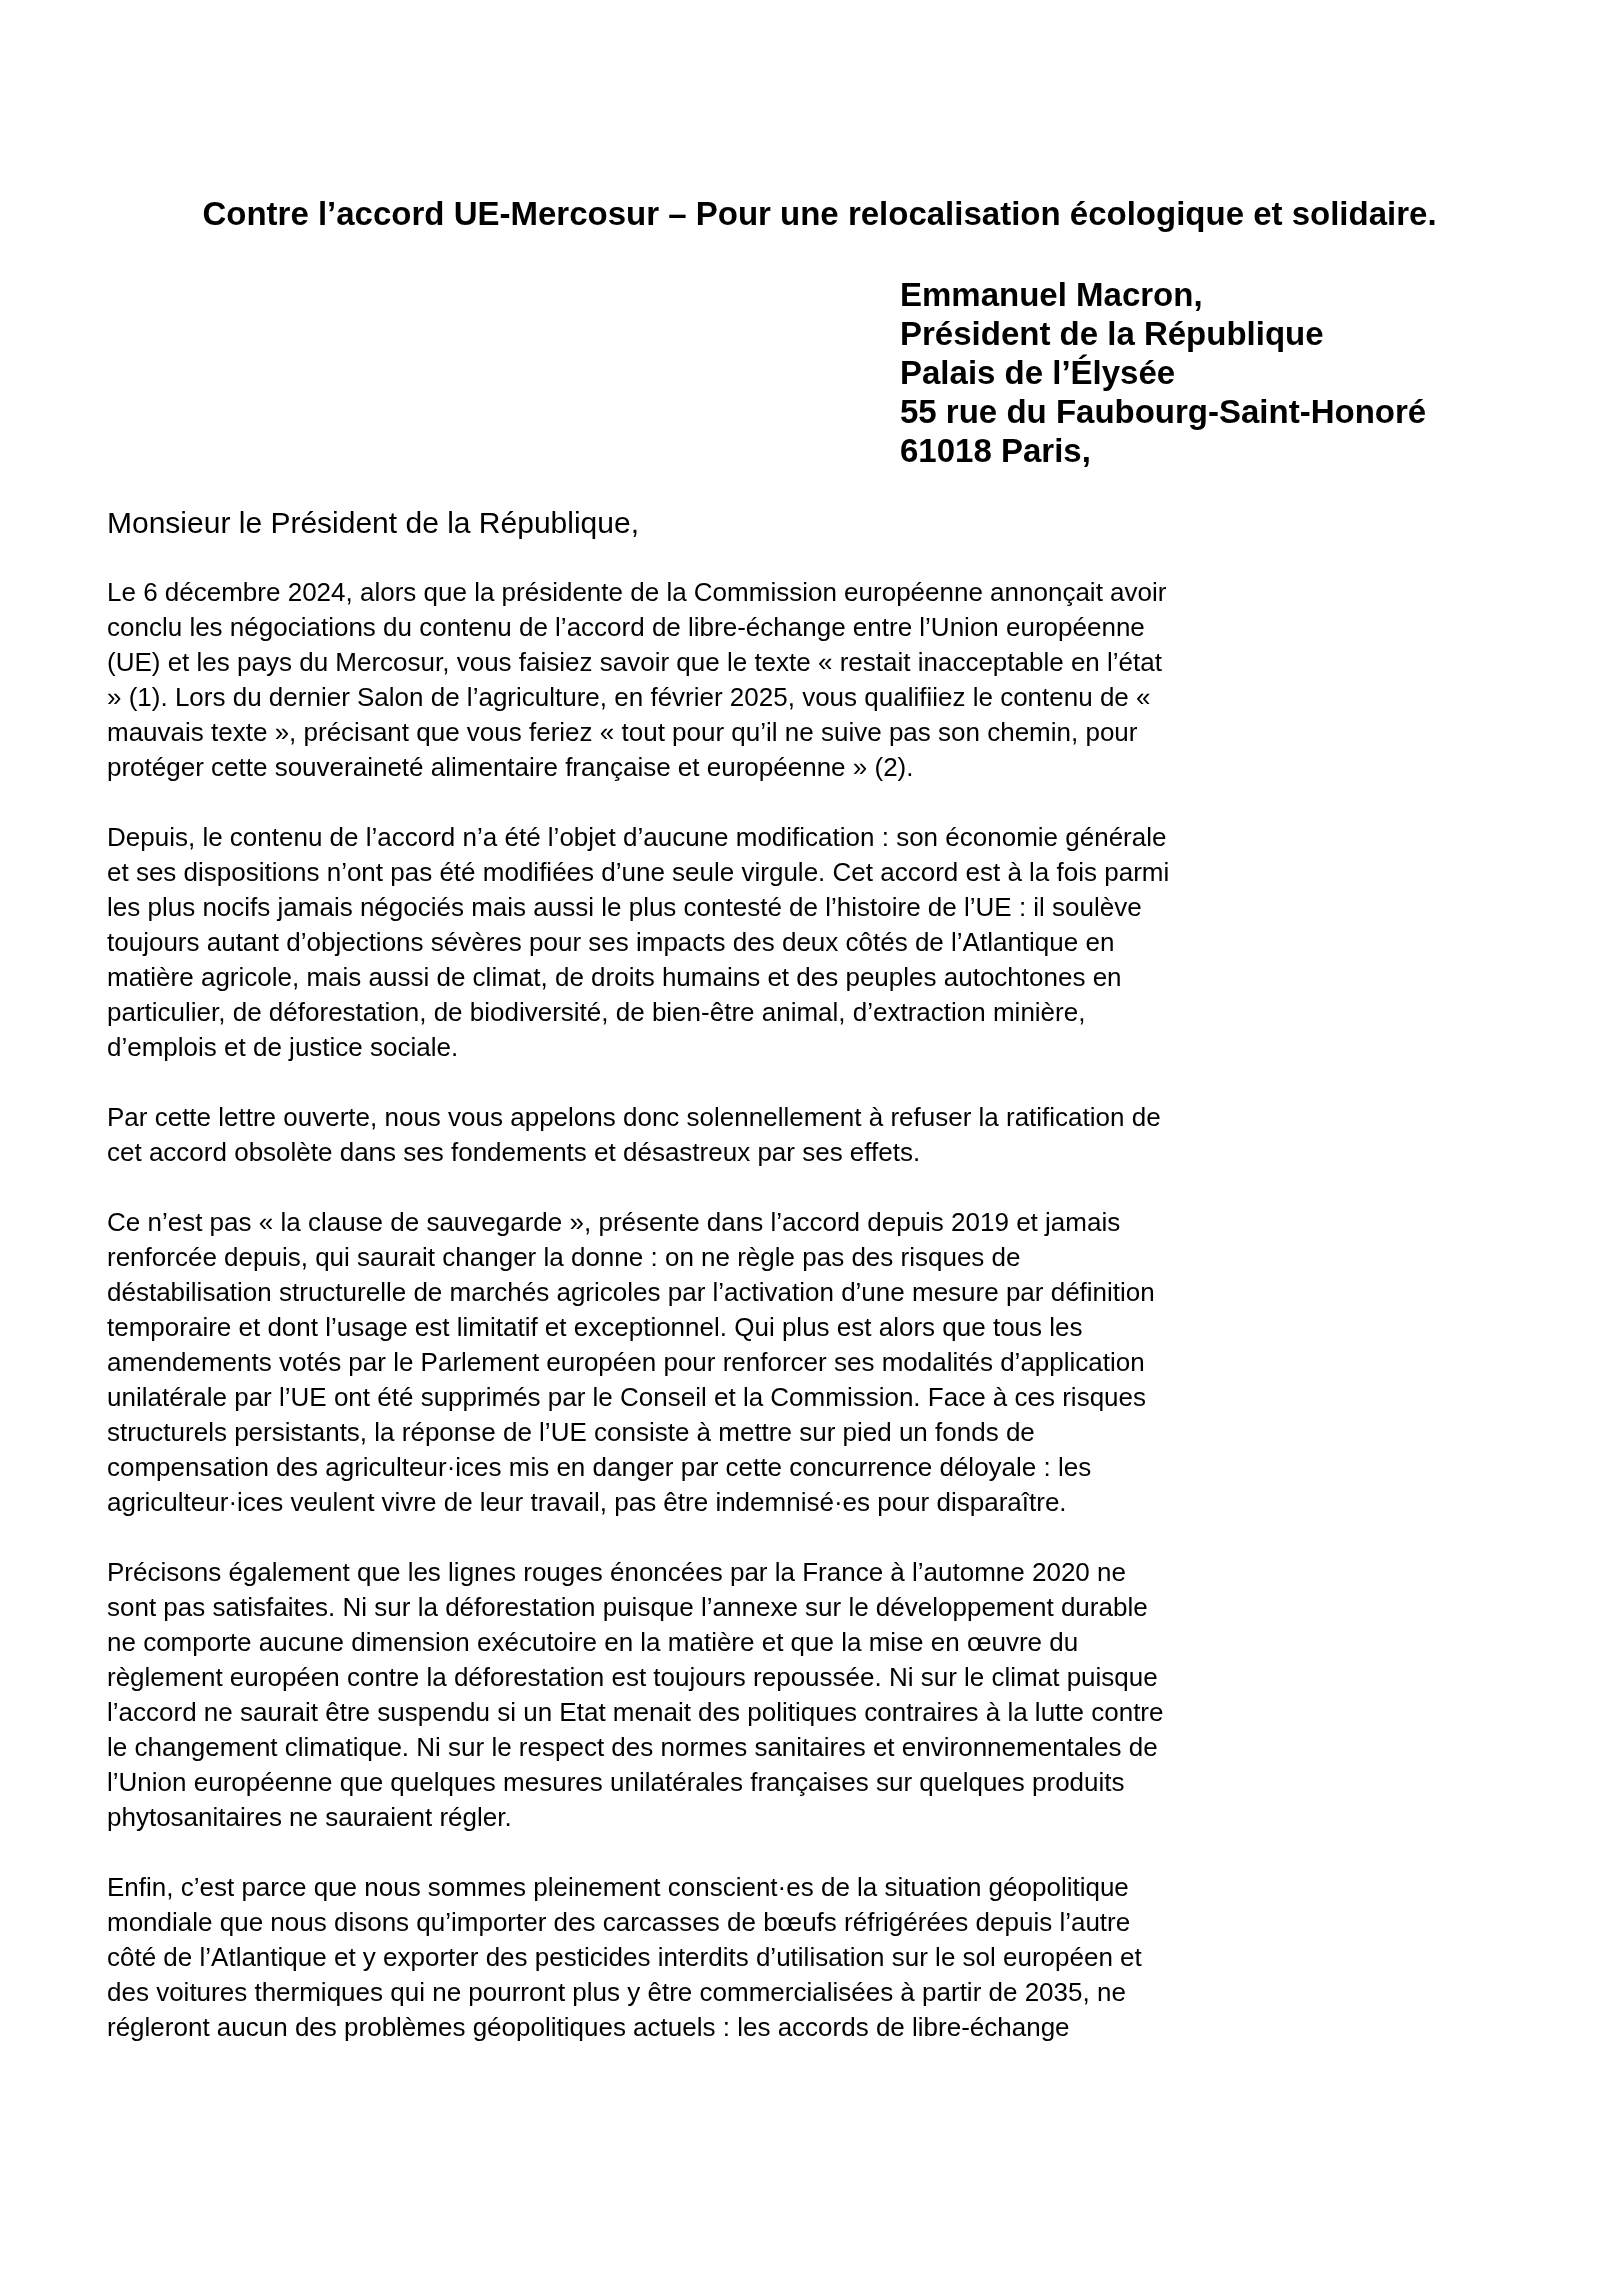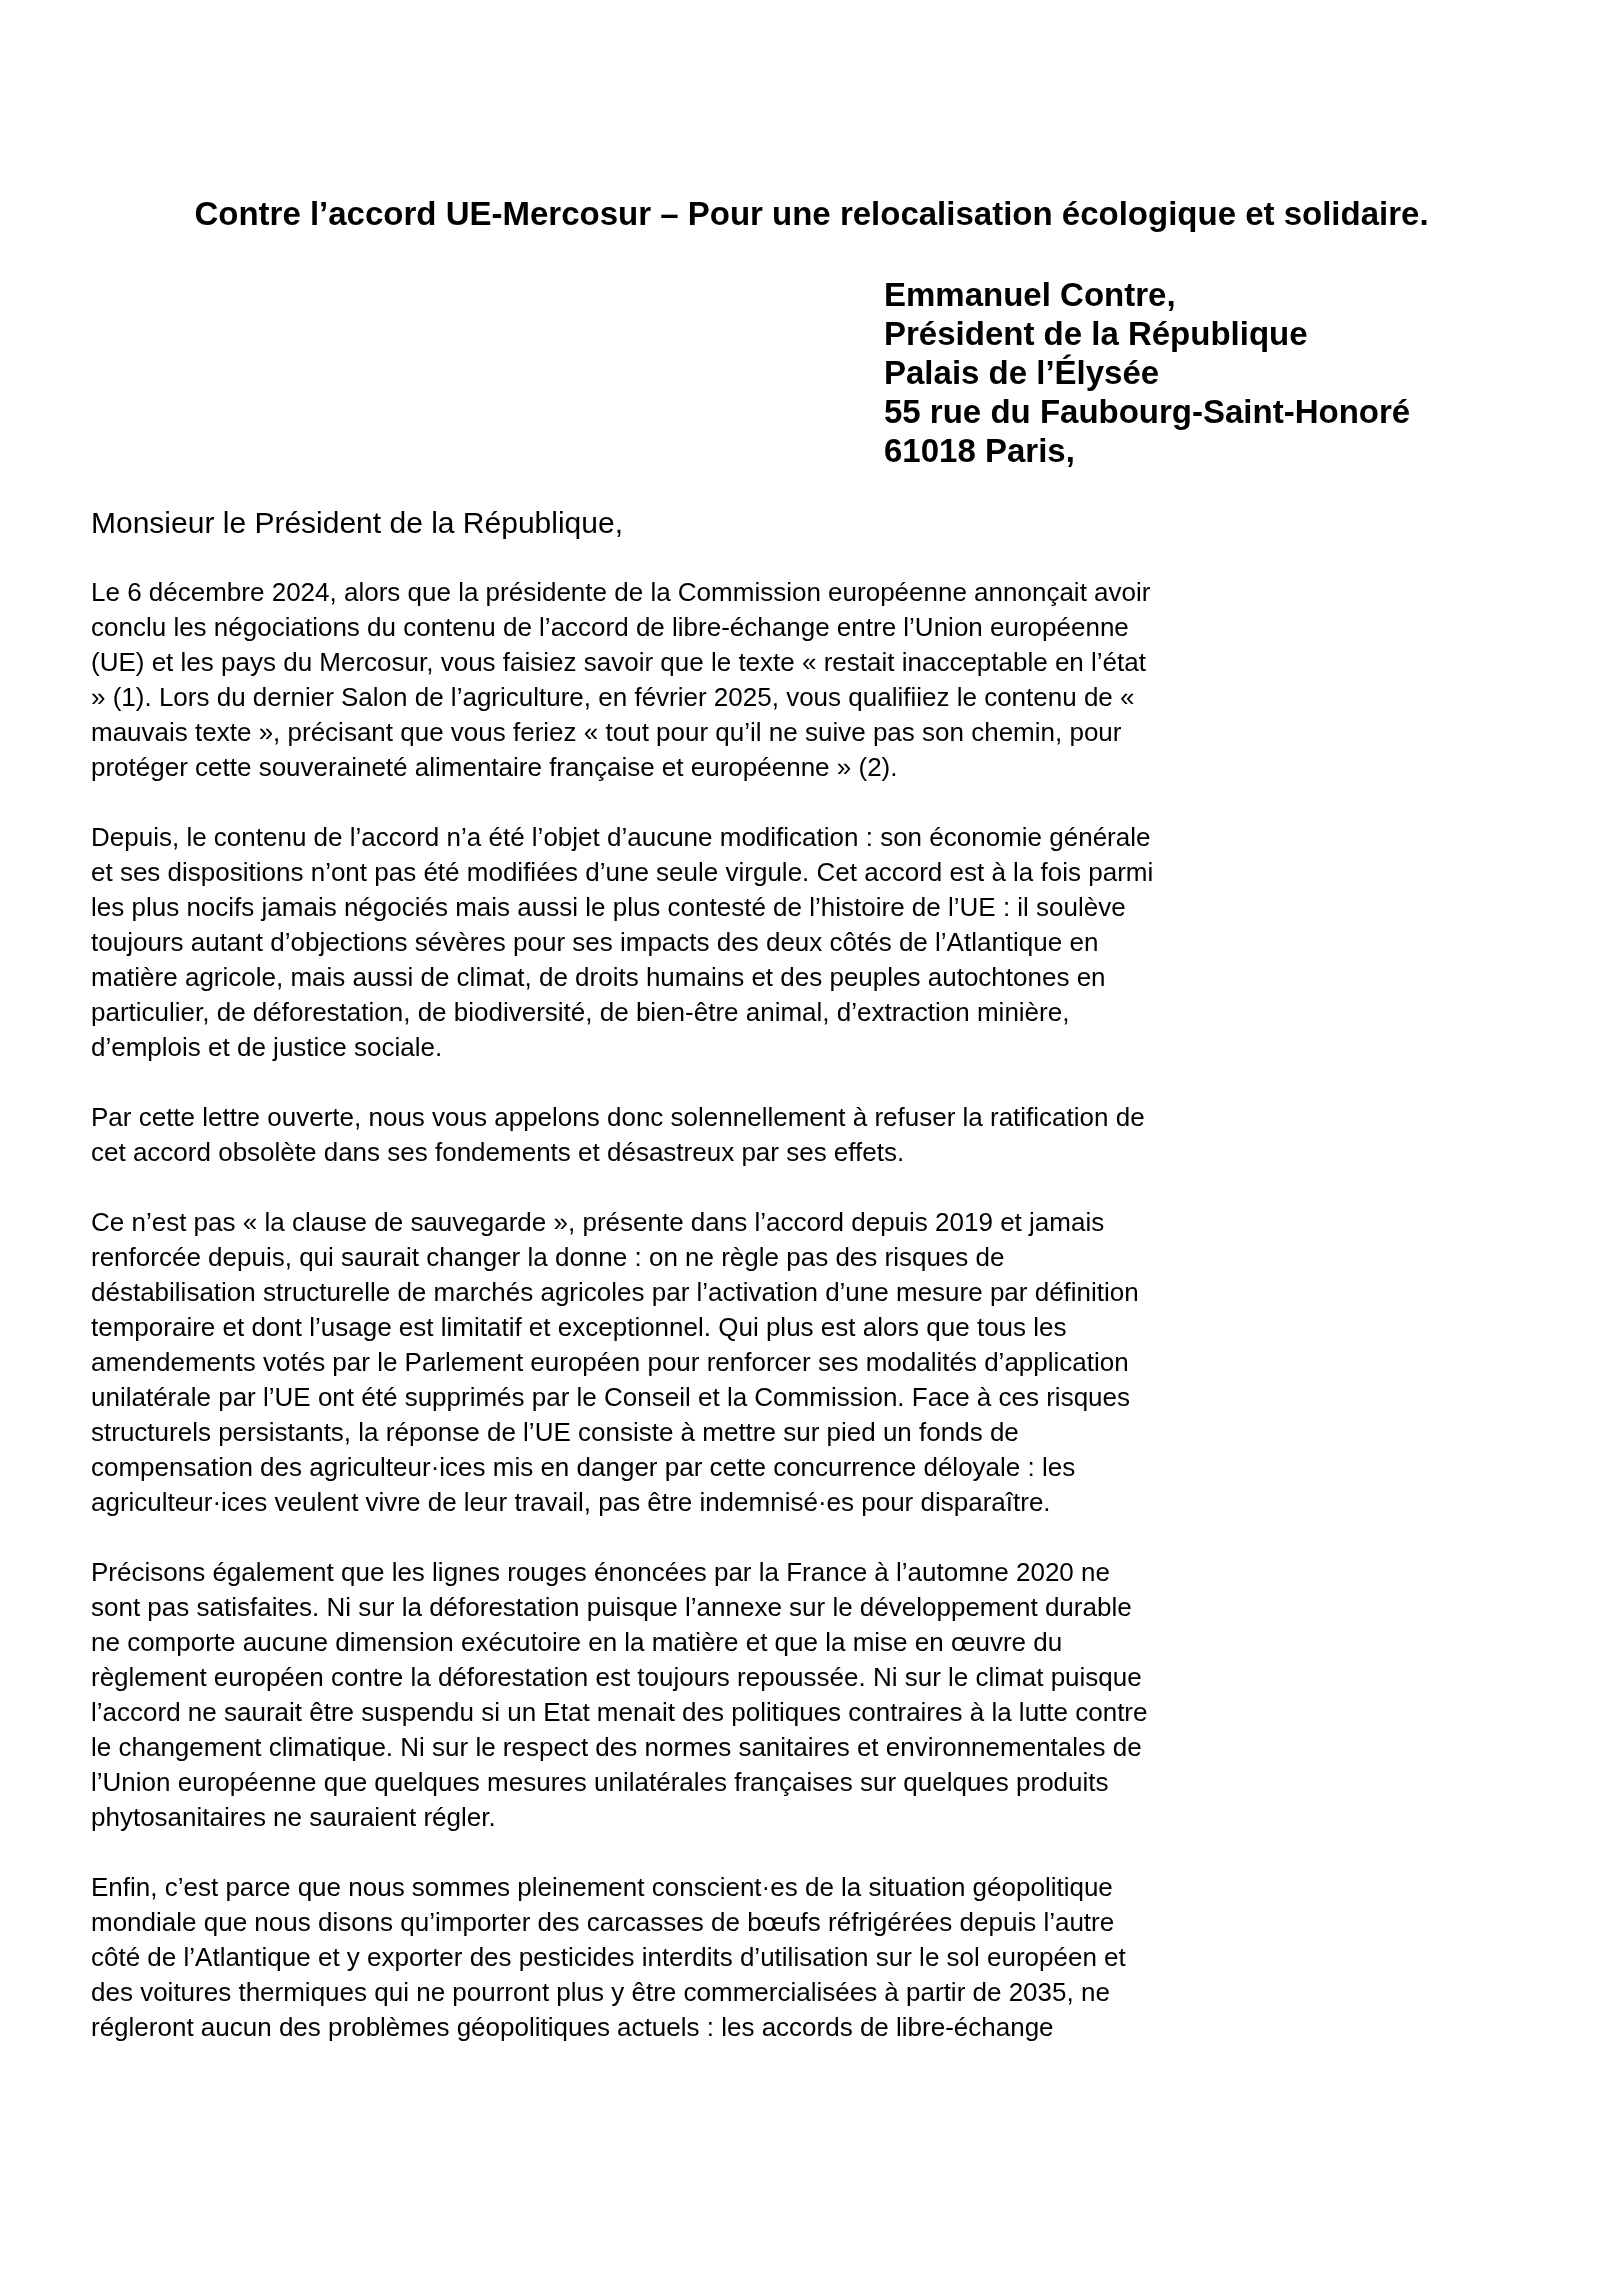--- a/index.html
+++ b/index.html
@@ -10,20 +10,21 @@
   .page {
     position: relative;
     width: 1623px;
     height: 2295px;
     background: #ffffff;
     color: #000000;
     font-family: "Liberation Sans", "DejaVu Sans", sans-serif;
     box-sizing: border-box;
     padding-top: 194px;
     overflow: hidden;
+    padding-left: 16px;
   }
   .title {
     font-size: 33px;
     font-weight: bold;
     line-height: 39px;
     text-align: center;
     white-space: pre;
   }
   .recipient-block {
     margin-top: 42px;
@@ -61,21 +62,21 @@
   }
 </style>
 </head>
 <body>
 
 <div class="page">
 
   <div class="title">Contre l’accord UE-Mercosur – Pour une relocalisation écologique et solidaire.</div>
 
   <div class="recipient-block">
-    <div class="recipient-line">Emmanuel Contre,</div>
+    <div class="recipient-line">Emmanuel Macron,</div>
     <div class="recipient-line">Président de la République</div>
     <div class="recipient-line">Palais de l’Élysée</div>
     <div class="recipient-line">55 rue du Faubourg-Saint-Honoré</div>
     <div class="recipient-line">61018 Paris,</div>
   </div>
 
 
   <div class="body-text">
     <div class="salutation">Monsieur le Président de la République,</div>
 

